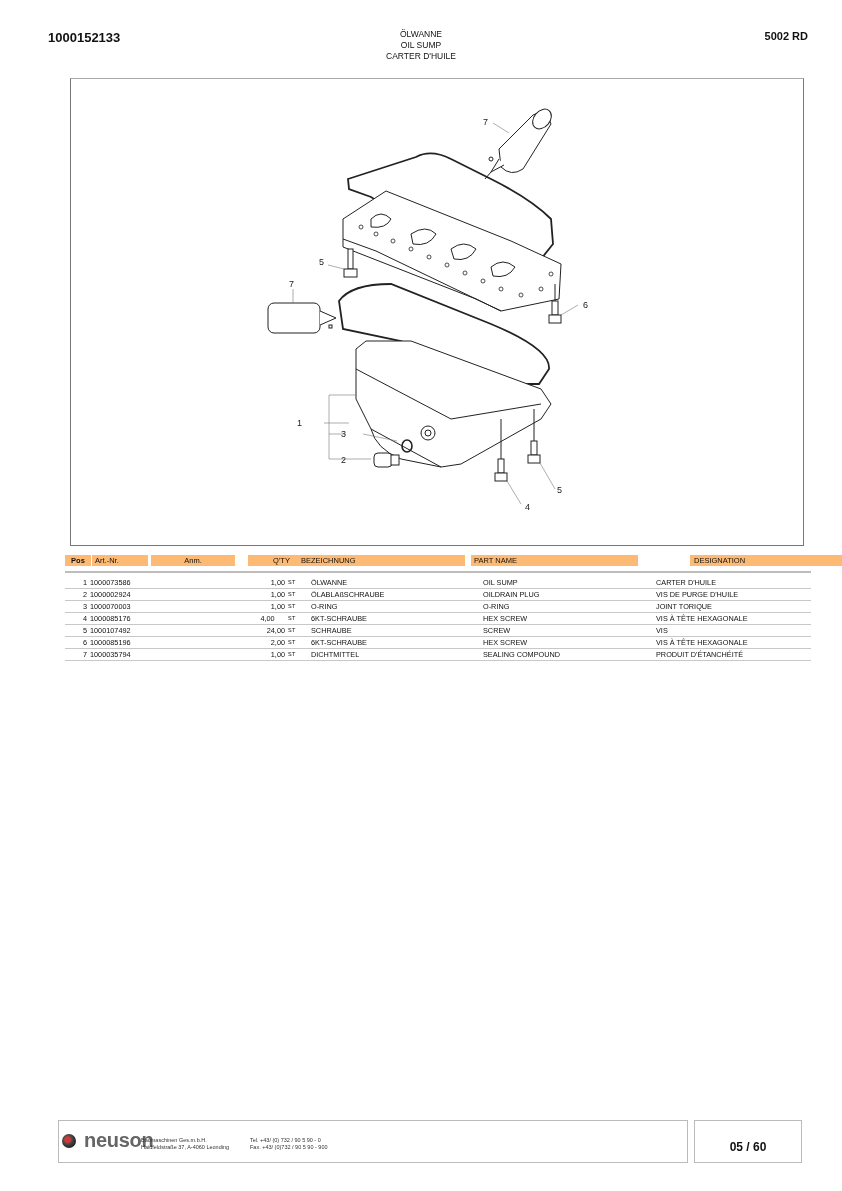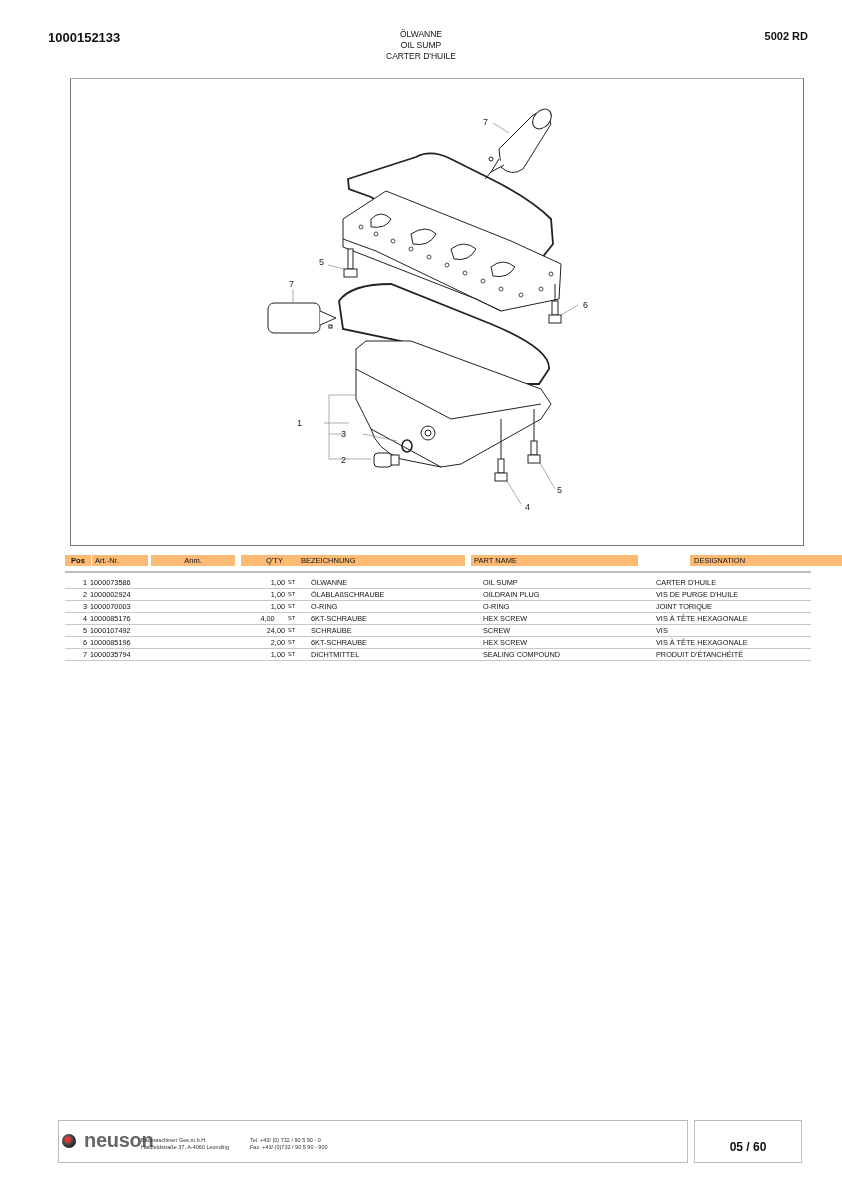--- a/index.html
+++ b/index.html
@@ -126,21 +126,21 @@
       <text x="270" y="384">2</text>
       <text x="486" y="414">5</text>
       <text x="454" y="431">4</text>
     </g>
   </svg>
 </div>
 
 <div class="abs th bold" style="left:65px;width:26px;text-align:center;">Pos</div>
 <div class="abs th" style="left:92px;width:56px;padding-left:3px;box-sizing:border-box;">Art.-Nr.</div>
 <div class="abs th" style="left:151px;width:84px;text-align:center;">Anm.</div>
-<div class="abs th" style="left:241px;width:67px;text-align:center;">Q'TY</div>
+<div class="abs th" style="left:248px;width:67px;text-align:center;">Q'TY</div>
 <div class="abs th" style="left:297px;width:168px;padding-left:4px;box-sizing:border-box;">BEZEICHNUNG</div>
 <div class="abs th" style="left:471px;width:167px;padding-left:3px;box-sizing:border-box;">PART NAME</div>
 <div class="abs th" style="left:644px;width:168px;padding-left:4px;box-sizing:border-box;margin-left:46px;">DESIGNATION</div>
 <div class="abs rule"></div>
 
 <table class="parts">
   <colgroup>
     <col style="width:25px">
       <col style="width:60px">
       <col style="width:100px">

